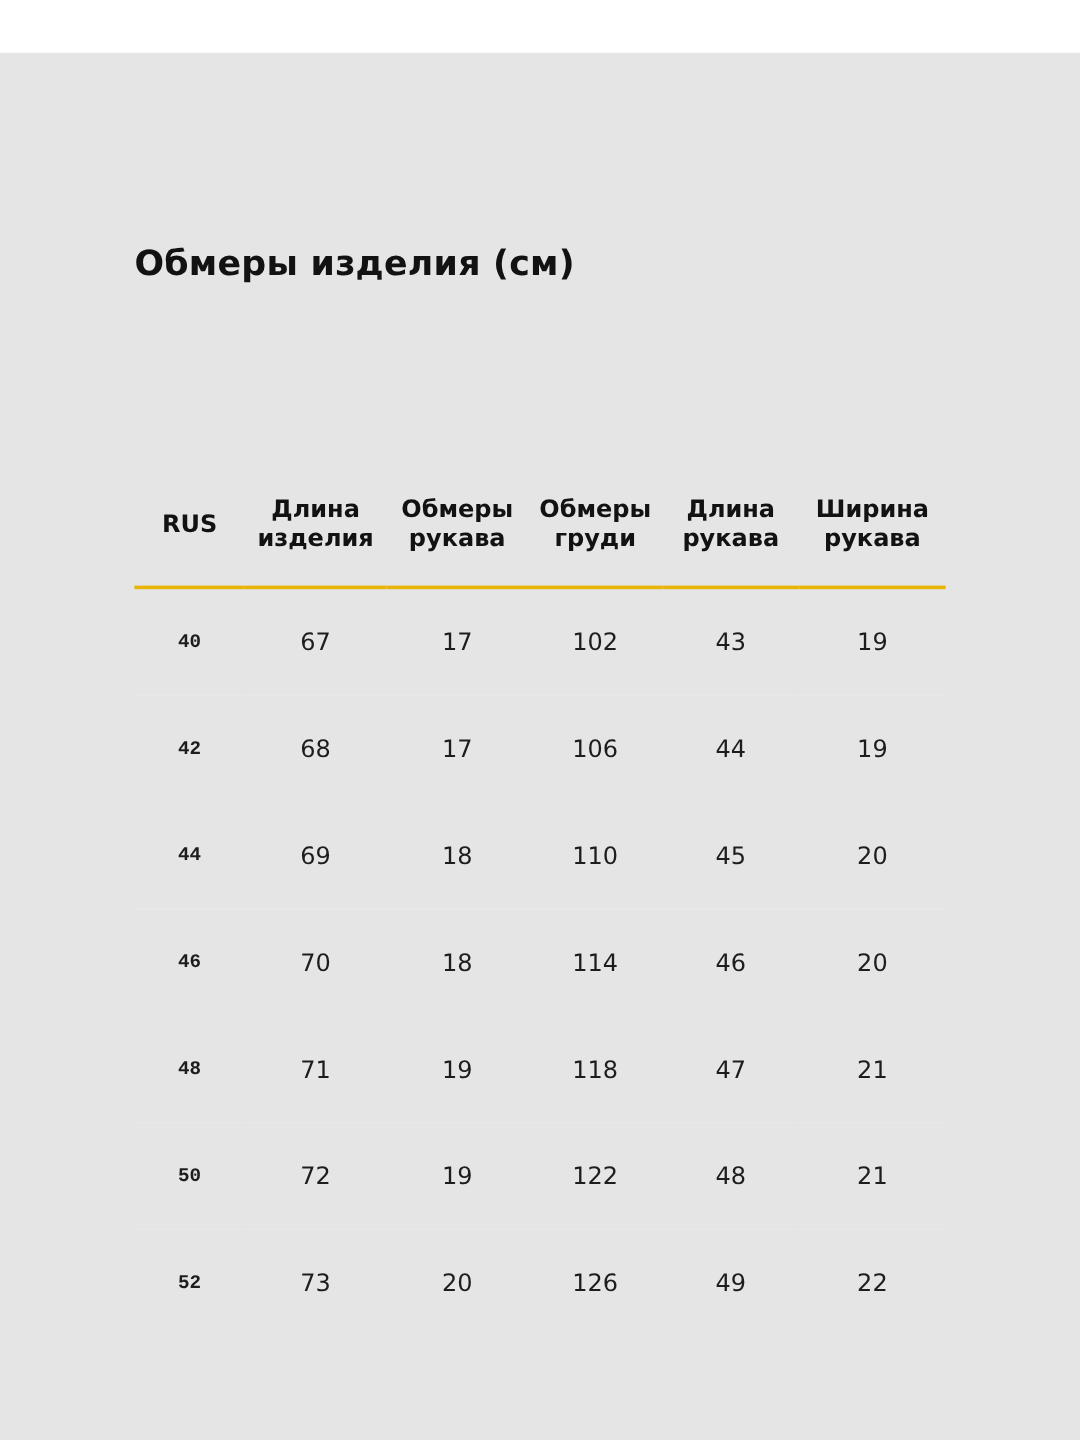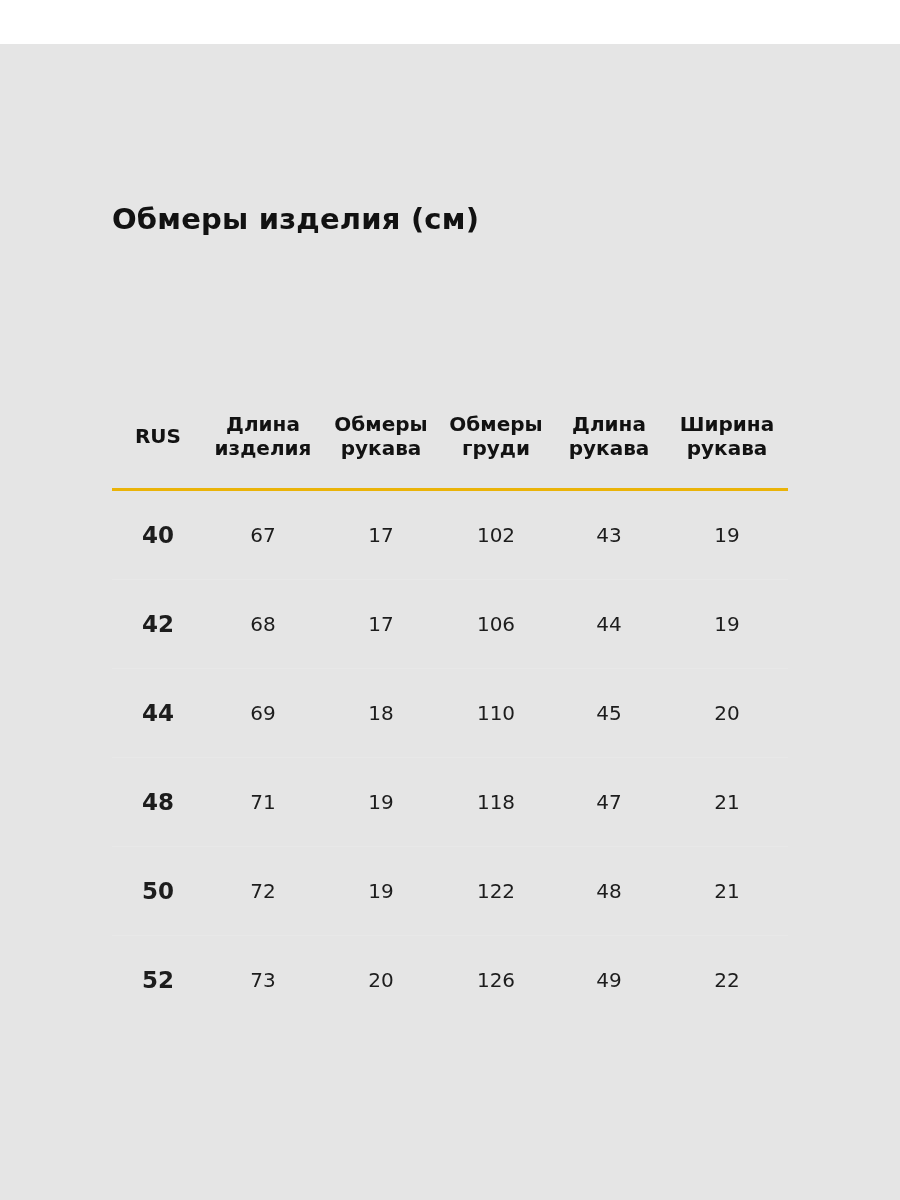--- a/index.html
+++ b/index.html
@@ -69,21 +69,22 @@
     border-bottom: none;
   }
   table.sizes tbody td {
     height: 88px;
     font-size: 20px;
     color: #1d1d1d;
     font-weight: normal;
   }
   table.sizes tbody td.rus-col {
     font-weight: bold;
-    font-size: 23px;
+    font-size: 16px;
+    font-family: Liberation Mono, monospace;
   }
   col.c-rus      { width: 92px; }
   col.c-len      { width: 118px; }
   col.c-neck     { width: 118px; }
   col.c-chest    { width: 112px; }
   col.c-sleevelen{ width: 114px; }
   col.c-sleevew  { width: 122px; }
   .hdr-line { display: block; }
 </style>
 </head>
@@ -149,20 +150,28 @@
         </tr>
         <tr>
           <td class="rus-col">44</td>
           <td>69</td>
           <td>18</td>
           <td>110</td>
           <td>45</td>
           <td>20</td>
         </tr>
         <tr>
+          <td class="rus-col">46</td>
+          <td>70</td>
+          <td>18</td>
+          <td>114</td>
+          <td>46</td>
+          <td>20</td>
+        </tr>
+        <tr>
           <td class="rus-col">48</td>
           <td>71</td>
           <td>19</td>
           <td>118</td>
           <td>47</td>
           <td>21</td>
         </tr>
         <tr>
           <td class="rus-col">50</td>
           <td>72</td>

